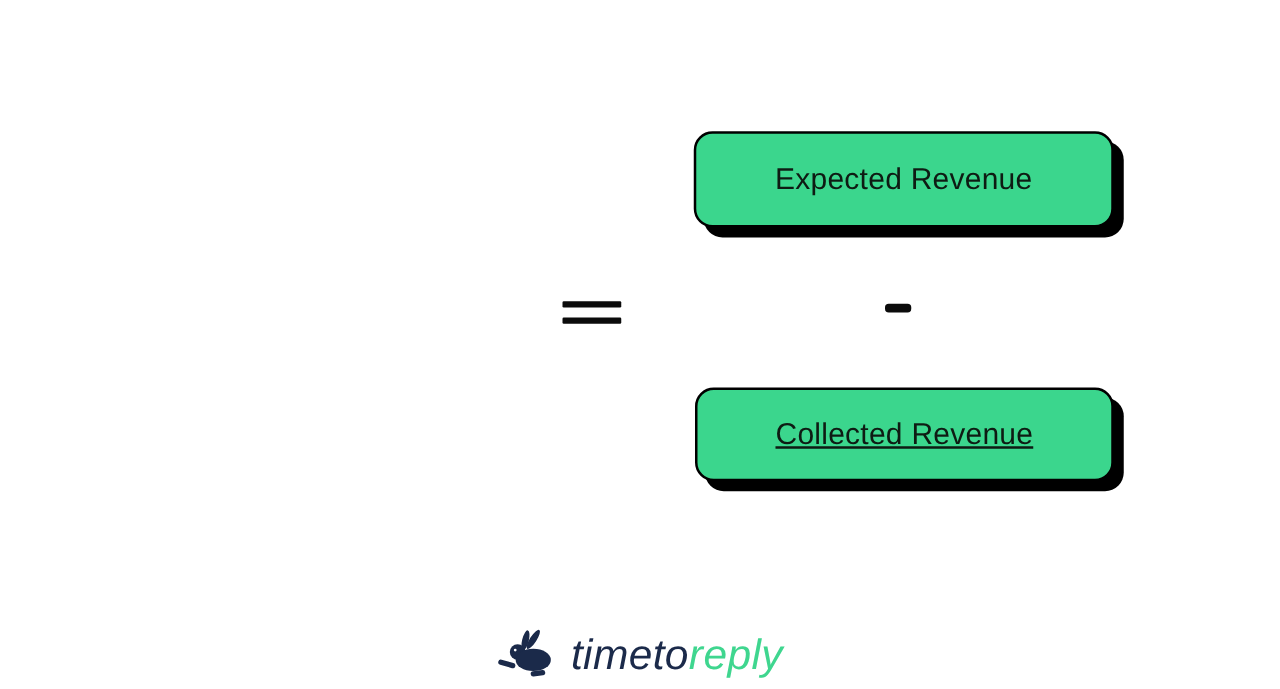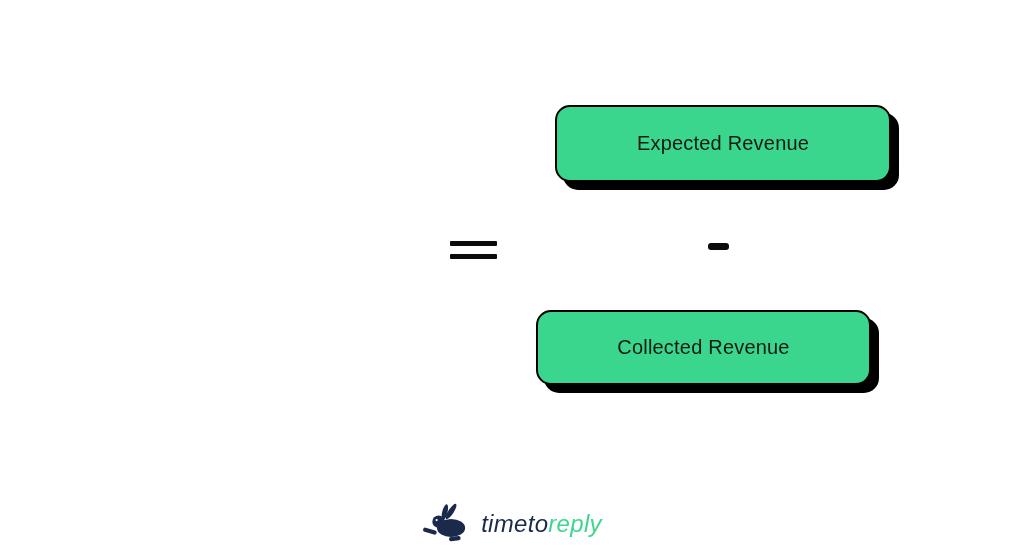--- a/index.html
+++ b/index.html
@@ -18,27 +18,27 @@
   .formula-box {
     position: absolute;
     background: #3bd68d;
     border: 2px solid #000000;
     border-radius: 15px;
     box-shadow: 8px 8px 0 #000000;
     display: flex;
     align-items: center;
     justify-content: center;
     box-sizing: border-box;
-    font-size: 20px;
+    font-size: 24px;
     color: #0e1b13;
     letter-spacing: 0.2px;
   }
   #box-revenue-leakage { left: 70px;  top: 205px; width: 330px; height: 79px; }
   #box-expected        { left: 555px; top: 105px; width: 336px; height: 77px; }
-  #box-collected       { left: 536px; top: 310px; width: 335px; height: 75px; }
+  #box-collected       { left: 556px; top: 310px; width: 335px; height: 75px; text-decoration: underline; }
 
   #equals-sign {
     position: absolute;
     left: 450px;
     top: 241px;
     width: 47px;
     height: 18px;
   }
   .equals-bar {
     position: absolute;
@@ -66,21 +66,21 @@
     left: 50%;
     top: 503px;
     transform: translateX(-50%);
     display: flex;
     align-items: center;
     gap: 9px;
   }
   #logo svg { display: block; }
   .logo-text {
     font-style: italic;
-    font-size: 24px;
+    font-size: 34px;
     font-weight: 500;
     letter-spacing: 0.3px;
     line-height: 1;
     white-space: nowrap;
   }
   .logo-part-navy  { color: #1b2a4a; }
   .logo-part-green { color: #3fd68f; }
 
   .sr {
     position: absolute;

